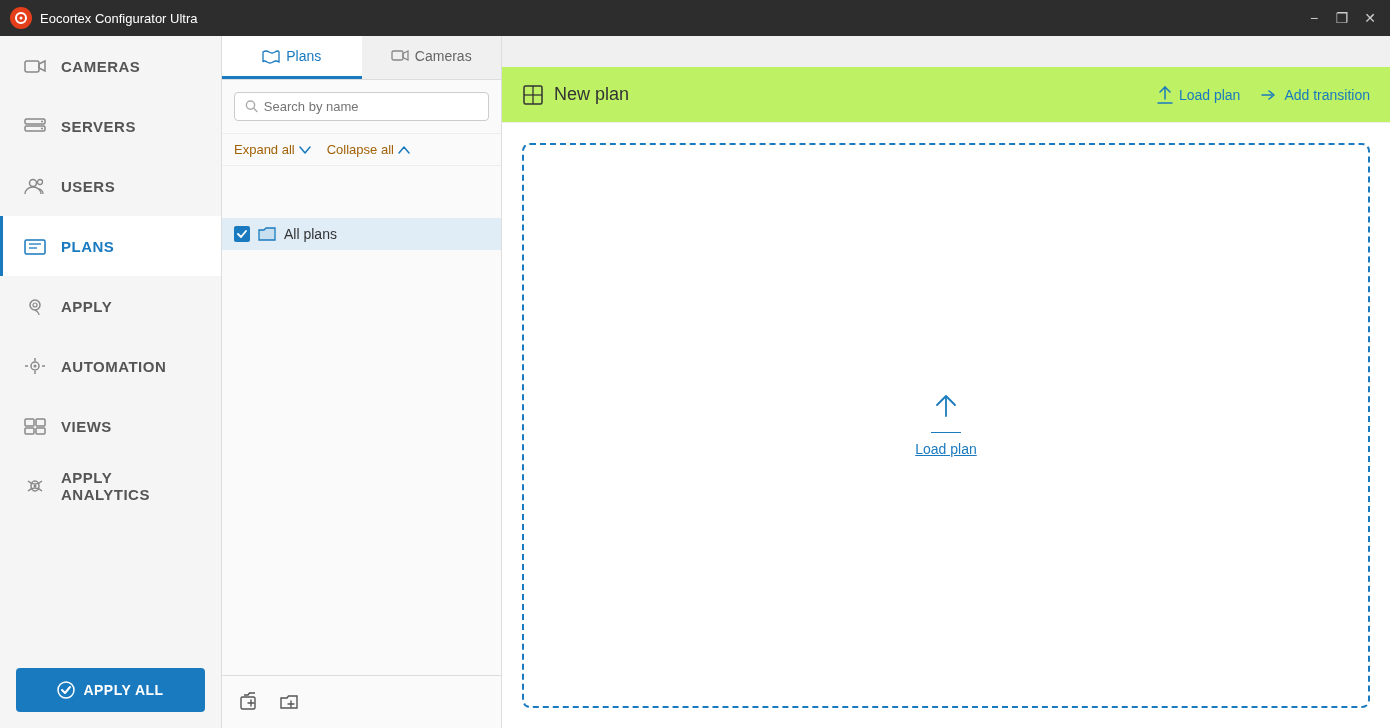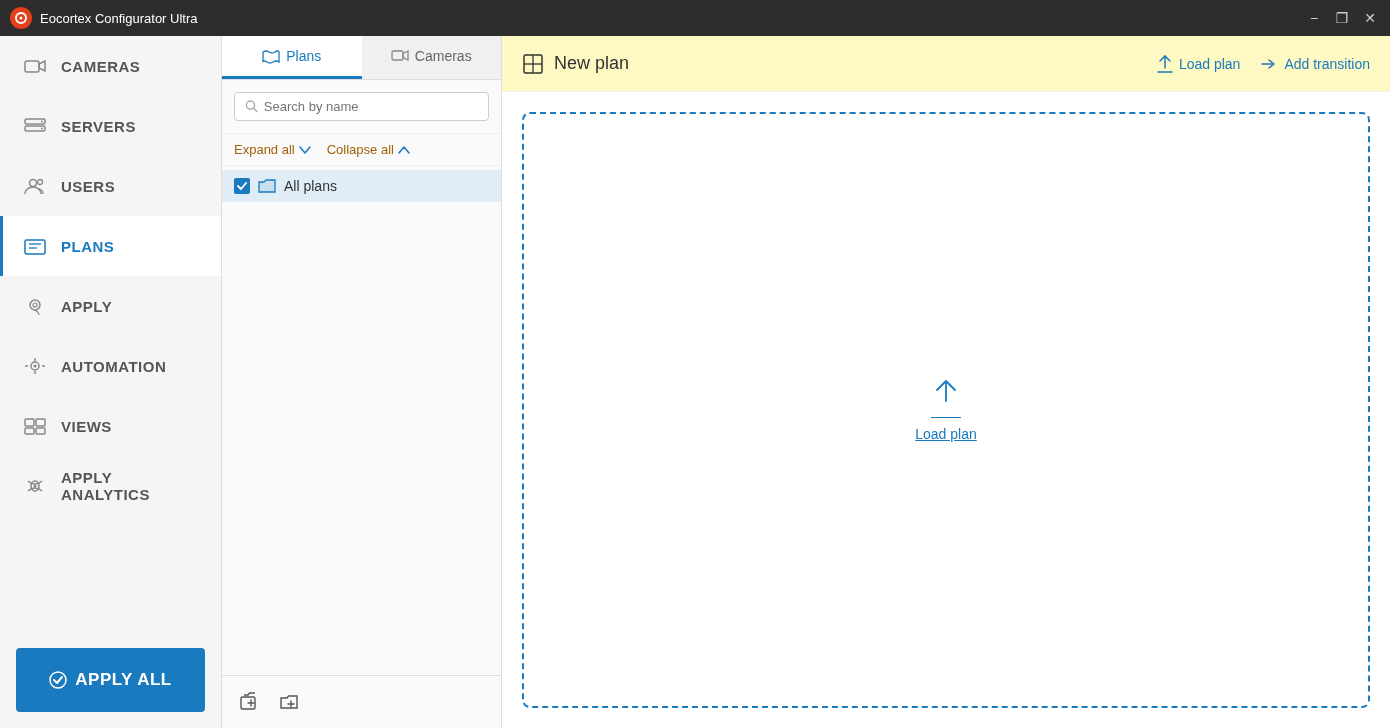--- a/index.html
+++ b/index.html
@@ -66,26 +66,26 @@
       color: #1a7abf;
       border-left: 3px solid #1a7abf;
     }
     .nav-icon { width: 24px; height: 24px; display: flex; align-items: center; justify-content: center; flex-shrink: 0; }
     .sidebar-bottom {
       margin-top: auto;
       padding: 16px;
     }
     .apply-all-btn {
       width: 100%;
-      height: 64px;
+      height: 44px;
       background: #1a7abf;
       color: #fff;
       border: none;
       border-radius: 4px;
-      font-size: 17px;
+      font-size: 14px;
       font-weight: 700;
       letter-spacing: 0.5px;
       cursor: pointer;
       display: flex;
       align-items: center;
       justify-content: center;
       gap: 8px;
     }
 
     
@@ -157,20 +157,21 @@
     .panel-list { flex: 1; overflow-y: auto; padding: 4px 0; }
     .plan-item {
       display: flex;
       align-items: center;
       padding: 8px 12px;
       gap: 8px;
       cursor: pointer;
       font-size: 14px;
       color: #333;
       background: #e0edf7;
+      margin-top: 48px;
     }
     .plan-checkbox {
       width: 16px; height: 16px;
       background: #1a7abf;
       border: none;
       border-radius: 2px;
       display: flex; align-items: center; justify-content: center;
       flex-shrink: 0;
     }
     .panel-footer {
@@ -185,21 +186,22 @@
       cursor: pointer;
       color: #555;
       border-radius: 3px;
     }
 
     
     .main-content {
       flex: 1;
       display: flex;
       flex-direction: column;
-      background: #fef9c3;
+      background: #bef264;
+      margin-top: 31px;
     }
     .main-header {
       display: flex;
       align-items: center;
       padding: 0 20px;
       height: 56px;
       border-bottom: 1px solid #eee;
       gap: 12px;
     }
     .main-title {

